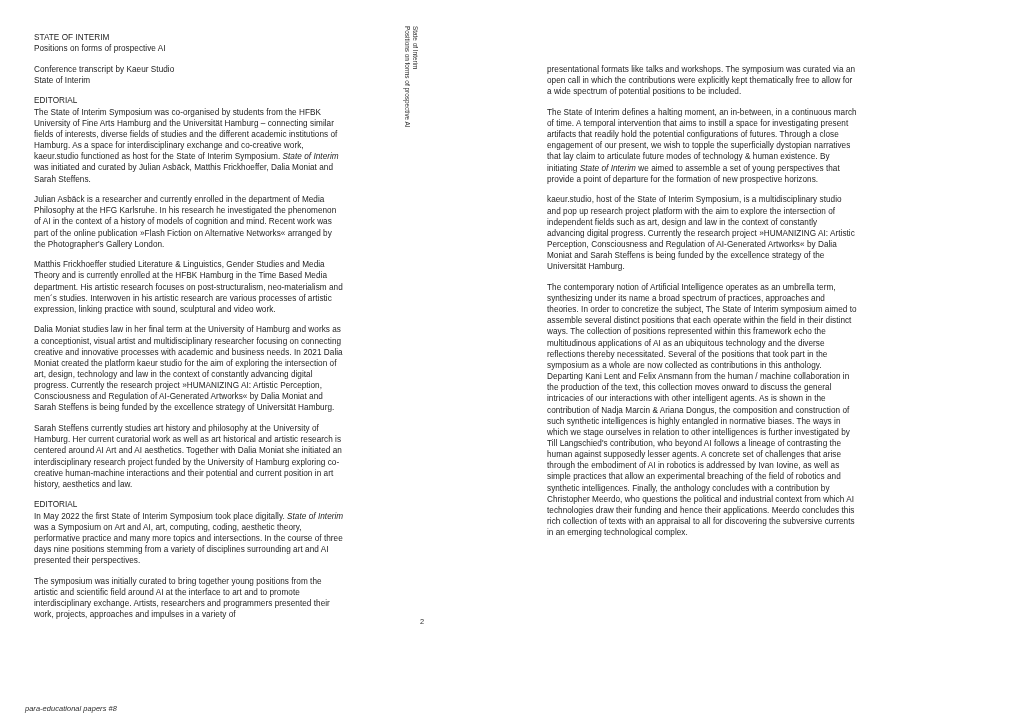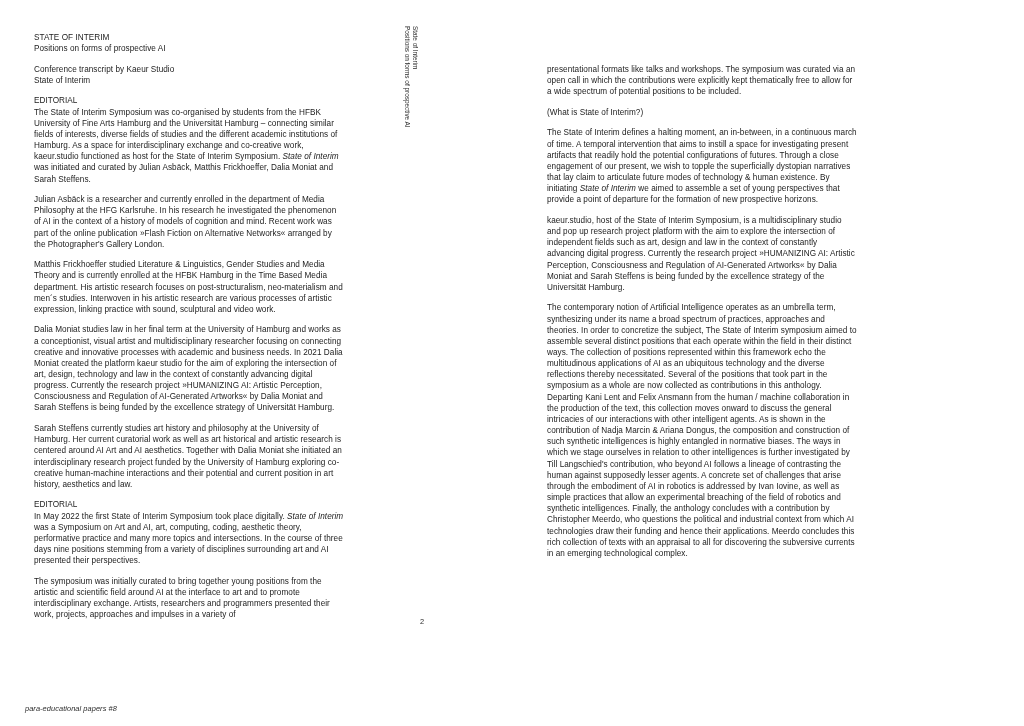--- a/index.html
+++ b/index.html
@@ -118,21 +118,20 @@
       <span class="rh-line">Positions on forms of prospective AI</span>
     </div>
 
     <div class="page-number pn-left">2</div>
     <div class="footer">para-educational papers #8</div>
   </div>
 
   <div class="page page-right">
     <div class="text-col" id="right-col">
         <p>presentational formats like talks and workshops. The symposium was curated via an open call in which the contributions were explicitly kept thematically free to allow for a wide spectrum of potential positions to be included.</p>
-        <p>(What is State of Interim?)</p>
         <p>The State of Interim defines a halting moment, an in-between, in a continuous march of time. A temporal intervention that aims to instill a space for investigating present artifacts that readily hold the potential configurations of futures. Through a close engagement of our present, we wish to topple the superficially dystopian narratives that lay claim to articulate future modes of technology &amp; human existence. By initiating <em>State of Interim</em> we aimed to assemble a set of young perspectives that provide a point of departure for the formation of new prospective horizons.</p>
         <p>kaeur.studio, host of the State of Interim Symposium, is a multidisciplinary studio and pop up research project platform with the aim to explore the intersection of independent fields such as art, design and law in the context of constantly advancing digital progress. Currently the research project »HUMANIZING AI: Artistic Perception, Consciousness and Regulation of AI-Generated Artworks« by Dalia Moniat and Sarah Steffens is being funded by the excellence strategy of the Universität Hamburg.</p>
         <p>The contemporary notion of Artificial Intelligence operates as an umbrella term, synthesizing under its name a broad spectrum of practices, approaches and theories. In order to concretize the subject, The State of Interim symposium aimed to assemble several distinct positions that each operate within the field in their distinct ways. The collection of positions represented within this framework echo the multitudinous applications of AI as an ubiquitous technology and the diverse reflections thereby necessitated. Several of the positions that took part in the symposium as a whole are now collected as contributions in this anthology. Departing Kani Lent and Felix Ansmann from the human / machine collaboration in the production of the text, this collection moves onward to discuss the general intricacies of our interactions with other intelligent agents. As is shown in the contribution of Nadja Marcin &amp; Ariana Dongus, the composition and construction of such synthetic intelligences is highly entangled in normative biases. The ways in which we stage ourselves in relation to other intelligences is further investigated by Till Langschied's contribution, who beyond AI follows a lineage of contrasting the human against supposedly lesser agents. A concrete set of challenges that arise through the embodiment of AI in robotics is addressed by Ivan Iovine, as well as simple practices that allow an experimental breaching of the field of robotics and synthetic intelligences. Finally, the anthology concludes with a contribution by Christopher Meerdo, who questions the political and industrial context from which AI technologies draw their funding and hence their applications. Meerdo concludes this rich collection of texts with an appraisal to all for discovering the subversive currents in an emerging technological complex.</p>
       </div>
 
   </div>
 
 </div>
 
 </body></html>

